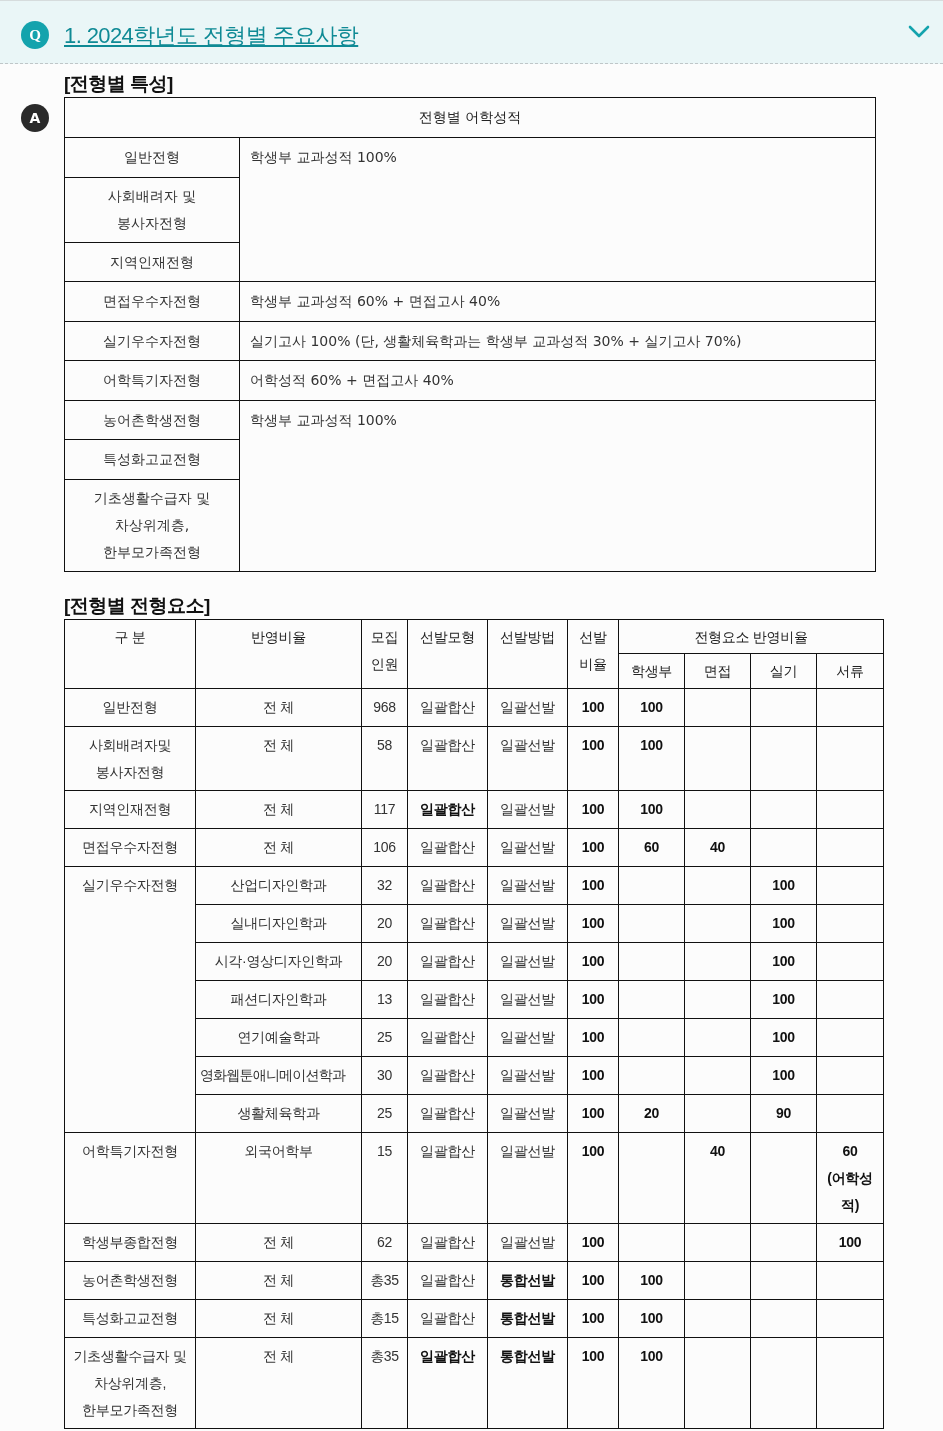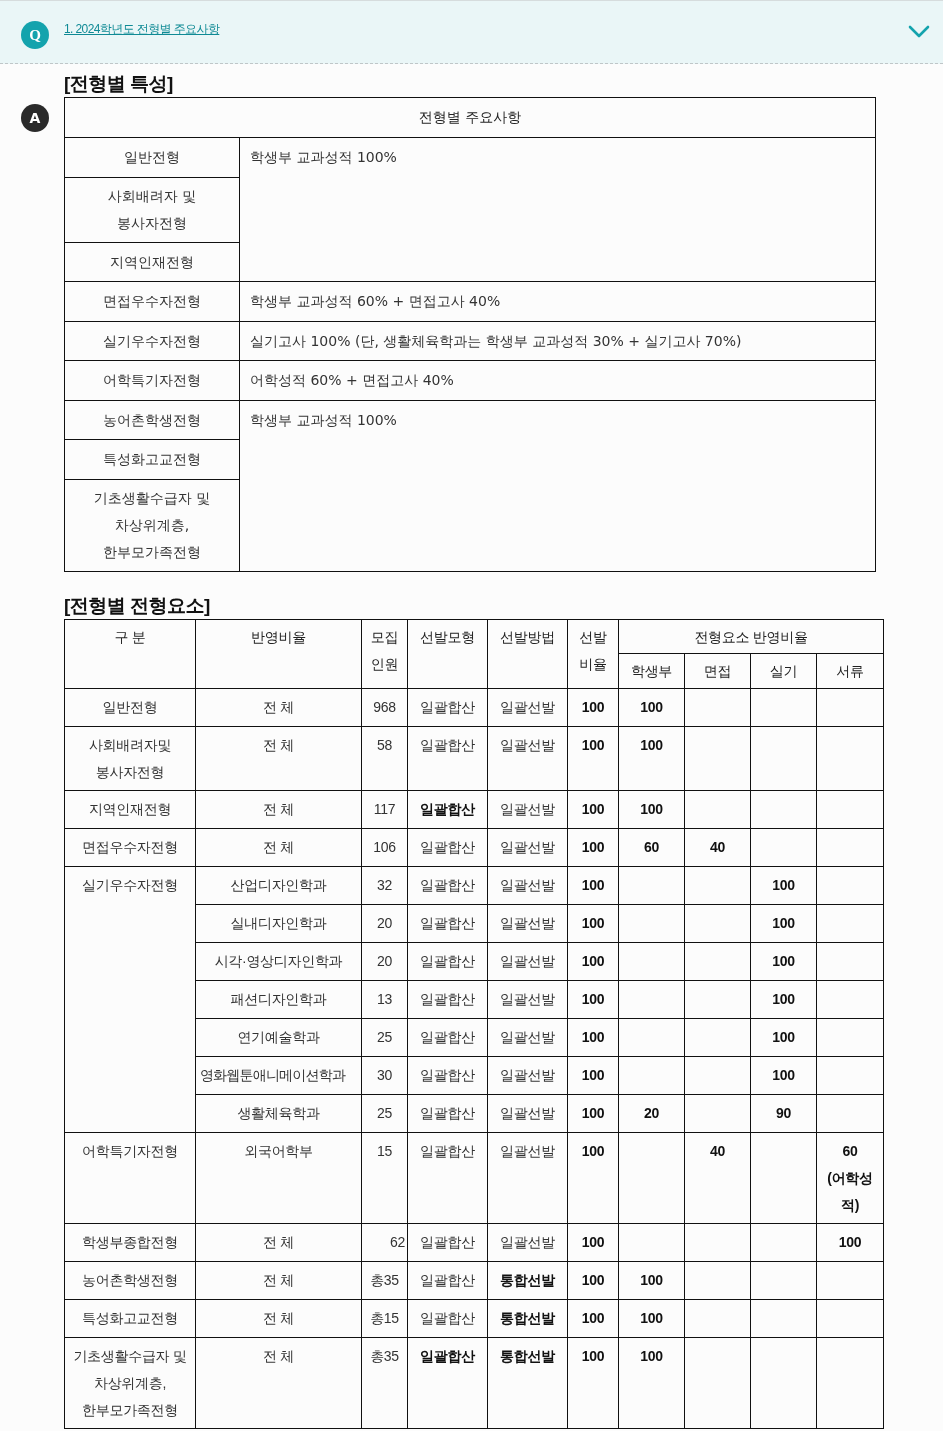--- a/index.html
+++ b/index.html
@@ -11,21 +11,21 @@
     background: #eaf6f7; border-top: 1px solid #d6dcdd;
     border-bottom: 1px dashed #bfc6c8;
   }
   .q-badge {
     position: absolute; left: 21px; top: 20px; width: 28px; height: 28px; border-radius: 50%;
     background: #14a3ad; color: #fff; font-weight: bold; font-size: 15px;
     display: flex; align-items: center; justify-content: center;
     font-family: "Liberation Serif", serif;
   }
   .q-title {
-    position: absolute; left: 64px; top: 20px; font-size: 12px; color: #0f8a95;
+    position: absolute; left: 64px; top: 20px; font-size: 22px; color: #0f8a95;
     text-decoration: underline; letter-spacing: -0.6px; cursor: pointer;
     font-family: "Liberation Sans", sans-serif;
   }
   .chevron { position: absolute; left: 908px; top: 24px; width: 22px; height: 14px; cursor: pointer; }
 
   .a-badge {
     position: absolute; left: 21px; top: 104px; width: 28px; height: 28px; border-radius: 50%;
     background: #2a2a2a; color: #fff; font-weight: bold; font-size: 14px;
     display: flex; align-items: center; justify-content: center;
   }
@@ -68,21 +68,21 @@
 
 <div class="section-title" style="top:71px;">[전형별 특성]</div>
 
 <table id="t1">
   <colgroup>
       <col style="width:175px">
       <col style="width:636px">
     </colgroup>
   <tbody>
       <tr>
-    <th colspan="2">전형별 주요사항</th>
+    <th colspan="2">전형별 어학성적</th>
   </tr>
   <tr>
     <td class="k" style="height:40px">일반전형</td>
     <td class="v" rowspan="3">학생부 교과성적 100%</td>
   </tr>
   <tr>
     <td class="k" style="height:61px; white-space:pre-line">사회배려자 및
 봉사자전형</td>
   </tr>
   <tr>
@@ -287,21 +287,21 @@
         <td class="b" style="white-space: pre-line;"></td>
         <td class="b" style="white-space: pre-line;">40</td>
         <td class="b" style="white-space: pre-line;"></td>
         <td class="b" style="white-space: pre-line;">60
 (어학성
 적)</td>
       </tr>
       <tr class="h38">
         <td style="white-space: pre-line;">학생부종합전형</td>
         <td style="white-space: pre-line;">전 체</td>
-        <td style="white-space: pre-line; text-align: right;">62</td>
+        <td style="white-space: pre-line;">62</td>
         <td style="white-space: pre-line;">일괄합산</td>
         <td style="white-space: pre-line;">일괄선발</td>
         <td class="b" style="white-space: pre-line;">100</td>
         <td class="b" style="white-space: pre-line;"></td>
         <td class="b" style="white-space: pre-line;"></td>
         <td class="b" style="white-space: pre-line;"></td>
         <td class="b" style="white-space: pre-line;">100</td>
       </tr>
       <tr class="h38">
         <td style="white-space: pre-line;">농어촌학생전형</td>

